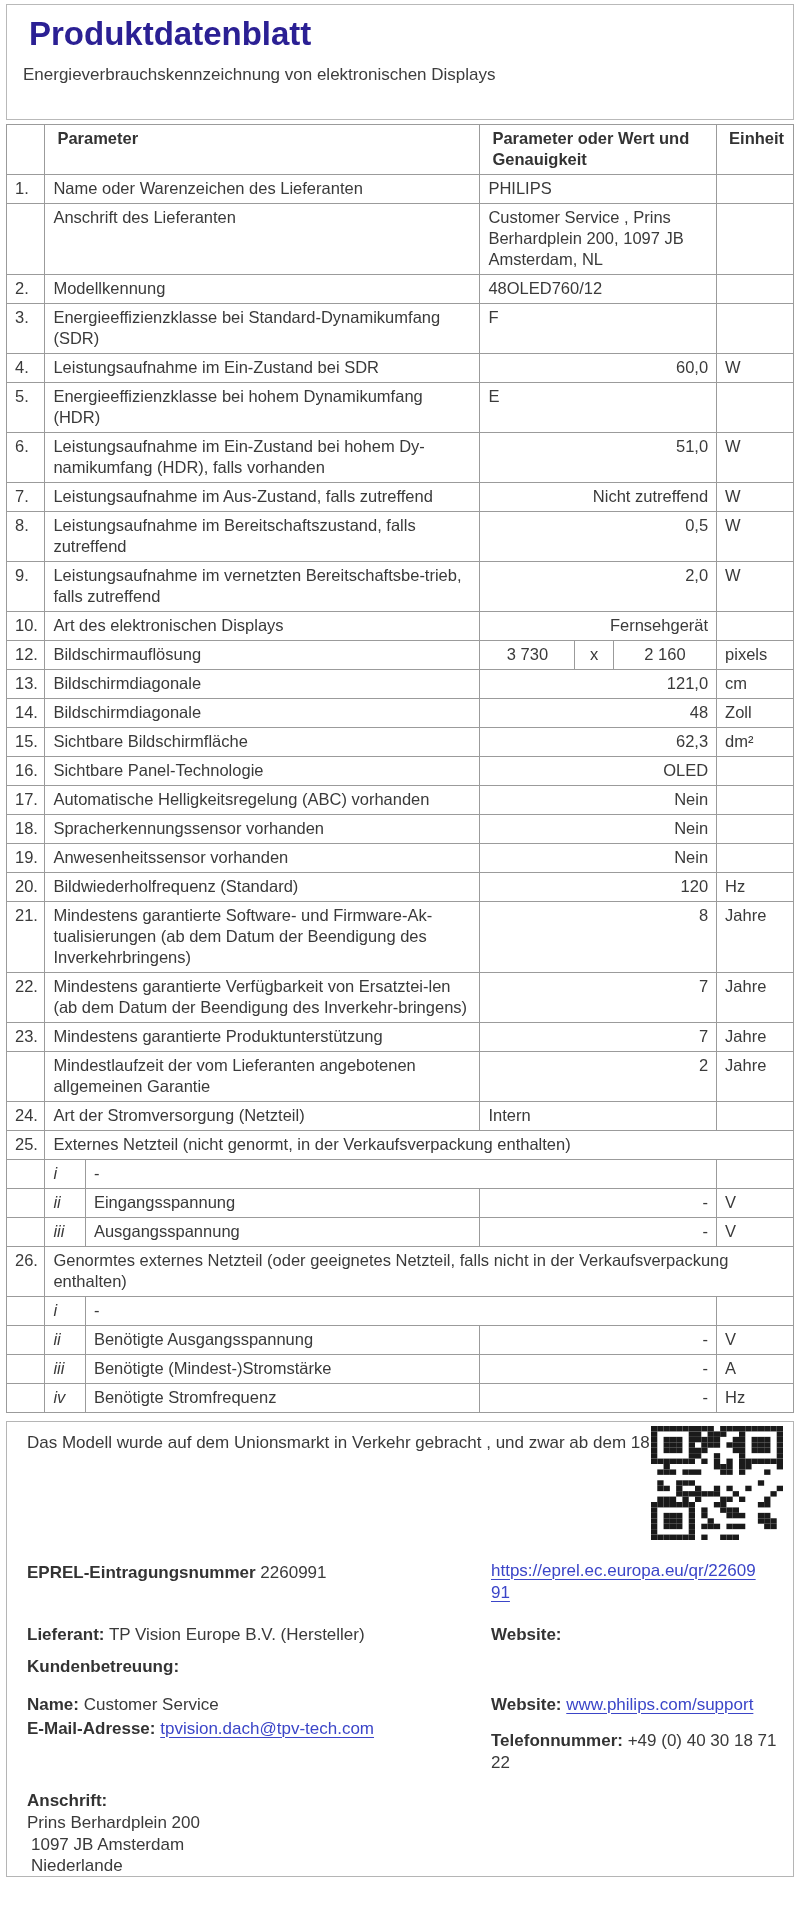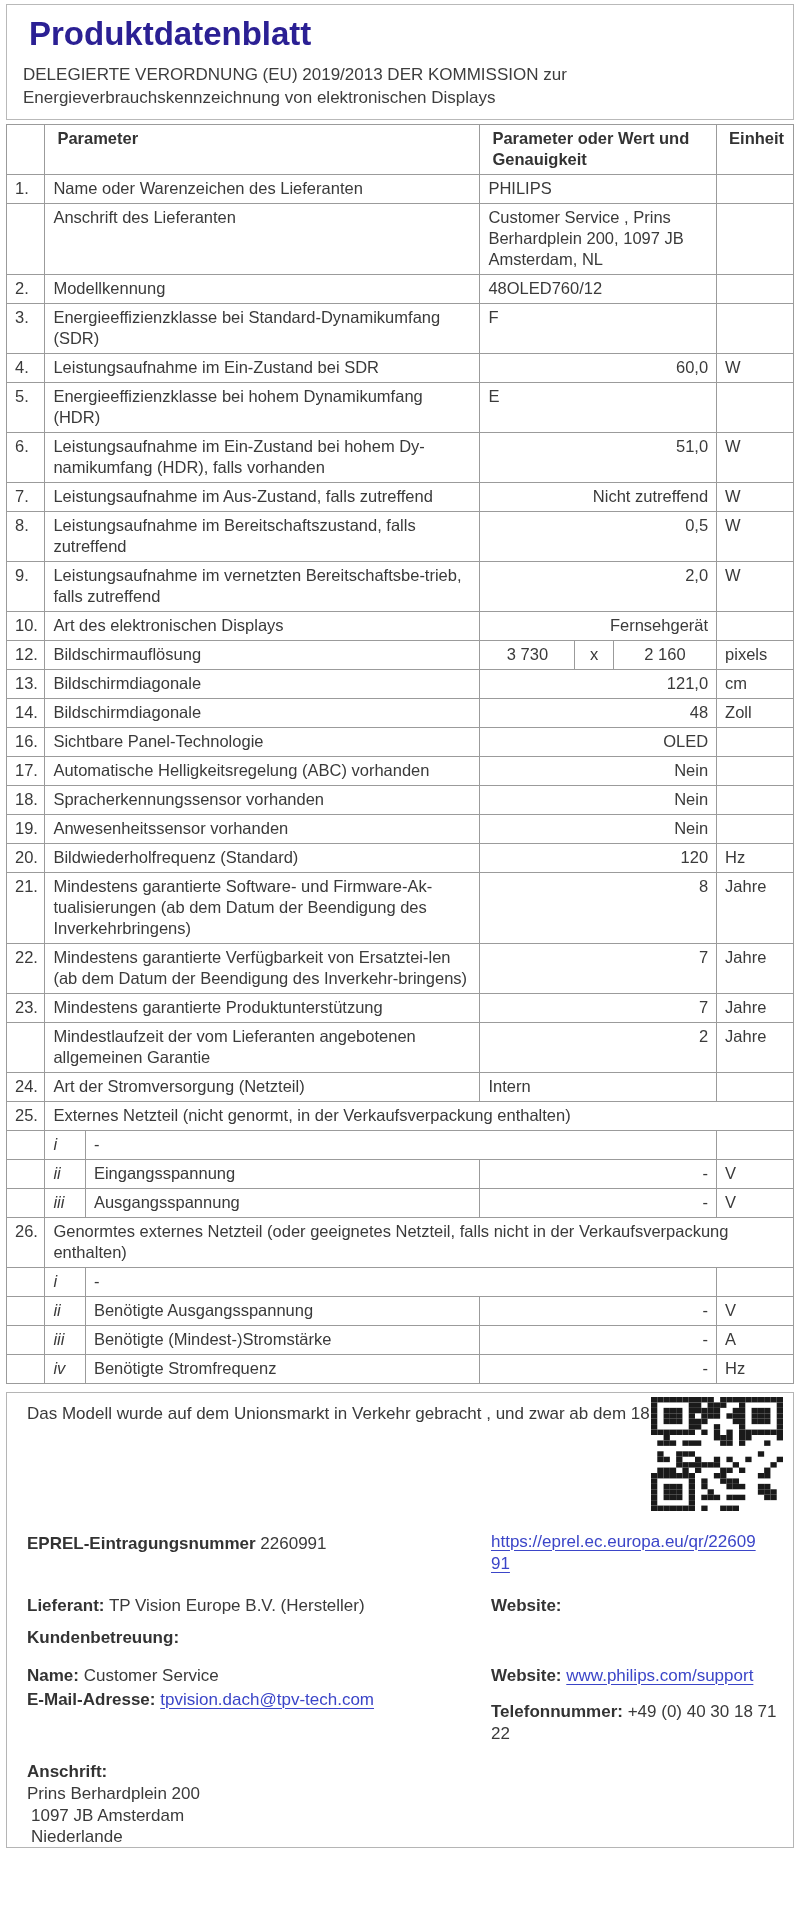--- a/index.html
+++ b/index.html
@@ -89,21 +89,20 @@
   .qr svg{width:132px;height:114px;display:block;}
 </style>
 </head>
 <body>
 
 <div class="doc">
 
   <div class="header-box">
     <div class="page-title">Produktdatenblatt</div>
     <div class="subtitle">
-      <div>DELEGIERTE VERORDNUNG (EU) 2019/2013 DER KOMMISSION zur</div>
       <div>Energieverbrauchskennzeichnung von elektronischen Displays</div>
     </div>
   </div>
 
   <table class="params">
     <colgroup>
       <col style="width:38px">
         <col style="width:40px">
         <col style="width:390px">
       <col style="width:94px">
@@ -198,20 +197,26 @@
           <td class="num">13.</td>
           <td class="label" colspan="2">Bildschirmdiagonale</td>
           <td class="val-right" colspan="3">121,0</td>
           <td class="unit">cm</td>
         </tr>
         <tr>
           <td class="num">14.</td>
           <td class="label" colspan="2">Bildschirmdiagonale</td>
           <td class="val-right" colspan="3">48</td>
           <td class="unit">Zoll</td>
+        </tr>
+        <tr>
+          <td class="num">15.</td>
+          <td class="label" colspan="2">Sichtbare Bildschirmfläche</td>
+          <td class="val-right" colspan="3">62,3</td>
+          <td class="unit">dm²</td>
         </tr>
         <tr>
           <td class="num">16.</td>
           <td class="label" colspan="2">Sichtbare Panel-Technologie</td>
           <td class="val-right" colspan="3">OLED</td>
           <td class="unit"></td>
         </tr>
         <tr>
           <td class="num">17.</td>
           <td class="label" colspan="2">Automatische Helligkeitsregelung (ABC) vorhanden</td>

